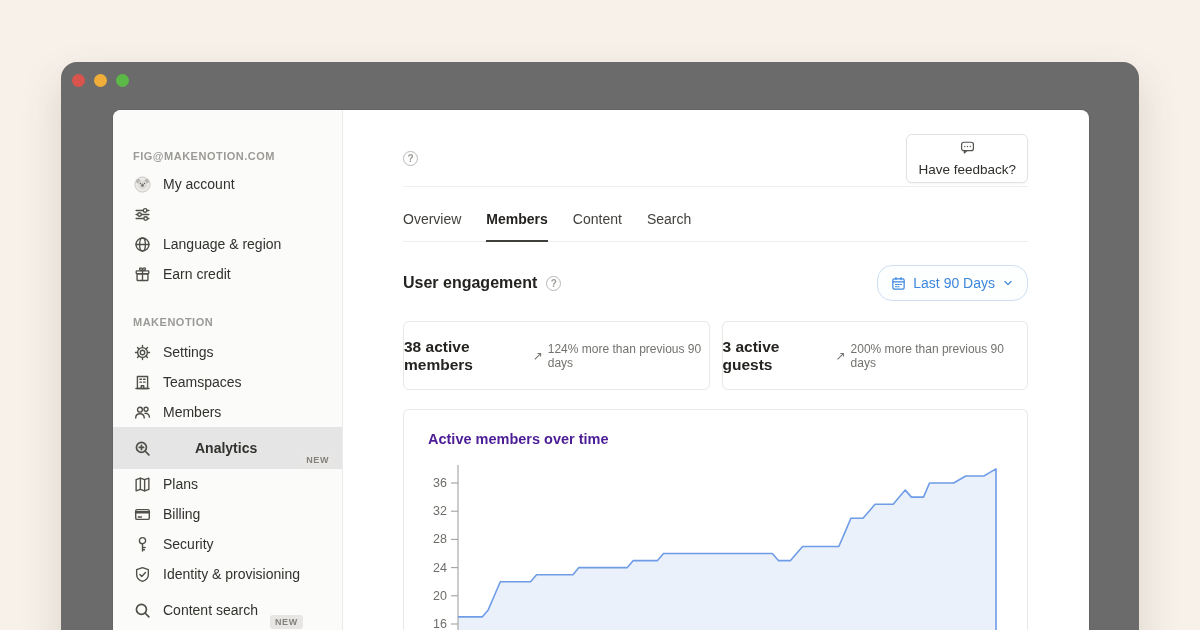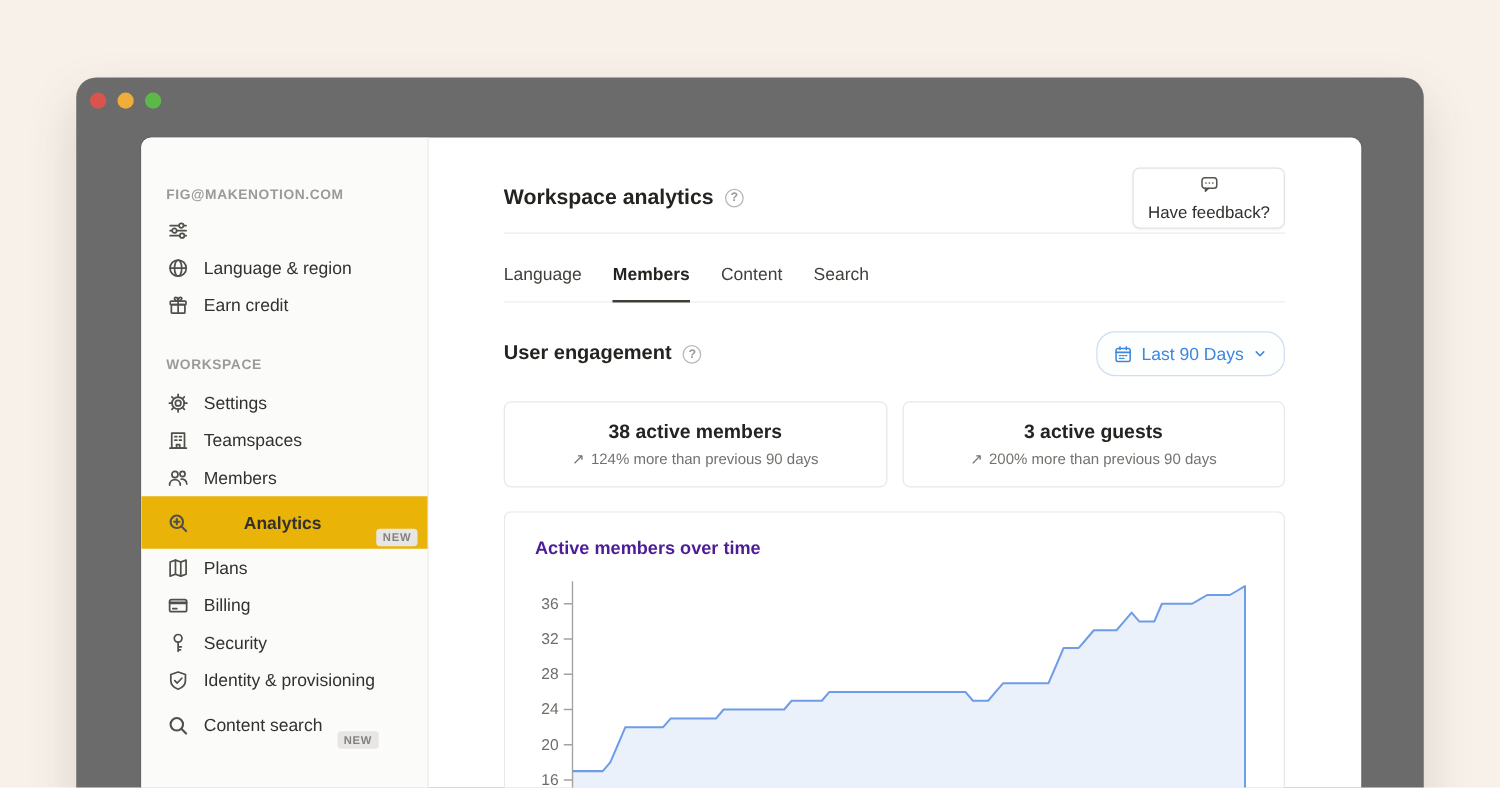--- a/index.html
+++ b/index.html
@@ -17,21 +17,21 @@
     box-shadow:0 0 0 1px rgba(0,0,0,.06); }
 
   
   .sidebar { width:230px; flex:0 0 230px; background:#fbfbfa; border-right:1px solid #ebebe9;
     padding-top:14px; color:#32312d; }
   .side-email { font-size:11px; font-weight:600; letter-spacing:.5px; color:#9b9a97;
     padding:0 12px 0 20px; line-height:14px;margin-top:25px; }
   .side-list { margin-top:6px; }
   .side-item { display:flex; align-items:center; gap:12px; padding:2px 12px 2px 20px;
     min-height:30px; font-size:14px; line-height:20px; cursor:pointer; }
-  .side-item.active { background:#eab308; font-weight:700;gap:44px; }
+  .side-item.active { background:#e5e5e5; font-weight:700;gap:44px; }
   .side-item .ic { width:18px; height:18px; flex:0 0 18px; display:flex; align-items:center;
     justify-content:center; color:#504f4a; }
   .side-item .ic svg { width:17px; height:17px; }
   .side-heading { font-size:11px; font-weight:600; letter-spacing:.5px; color:#9b9a97;
     padding:0 12px 0 20px; margin-top:26px; line-height:14px; }
   .side-list.ws { margin-top:8px; }
   .badge { font-size:9px; font-weight:700; letter-spacing:.6px; color:#83827e;
     background:#e7e6e4; border-radius:3px; padding:2px 5px; line-height:10px;margin-top:24px; }
 
   
@@ -56,21 +56,21 @@
   .section-row { margin-top:23px; display:flex; justify-content:space-between; }
   .section-title-wrap { display:flex; align-items:center; gap:9px; }
   .section-title { font-size:16px; font-weight:700; }
   .range-btn { display:flex; align-items:center; gap:7px; border:1px solid #cddff4;
     border-radius:15px; background:#fdfefe; padding:4px 13px; font-size:14px; font-weight:500;
     color:#3d87dd; font-family:inherit; cursor:pointer; height:36px; }
   .range-btn svg { width:15px; height:15px; }
 
   .cards { display:flex; gap:12px; margin-top:20px; }
   .stat-card { flex:1; border:1px solid #e9e8e5; border-radius:6px; height:69px;
-    display:flex; flex-direction:column; align-items:center; justify-content:center; gap:5px;
+    display:flex; flex-direction:row; align-items:center; justify-content:center; gap:5px;
     background:#fff; }
   .stat-value { font-size:15.5px; font-weight:700; color:#242320; }
   .stat-change { font-size:12px; color:#73726e; display:flex; align-items:center; gap:5px; }
   .trend-arrow { font-size:12px; color:#73726e; }
 
   .chart-card { margin-top:19px; border:1px solid #e9e8e5; border-radius:6px 6px 0 0;
     border-bottom:none; padding:19px 24px 0; height:232px; background:#fff; }
   .chart-title { font-size:14.5px; font-weight:700; color:#4c1d95; line-height:20px; }
   #chart-svg { display:block; margin-top:8px; }
 </style>
@@ -84,20 +84,34 @@
   <span class="tl-green"></span>
 </div>
 
 <div class="panel">
 
   <div class="sidebar">
     <div class="side-email">FIG@MAKENOTION.COM</div>
     <div class="side-list" id="account-list">
         <div class="side-item">
           <span class="ic">
+            <svg viewBox="0 0 18 18">
+              <circle cx="9" cy="9" r="8" fill="#eceae7" stroke="#c8c6c2" stroke-width="1"></circle>
+              <circle cx="4.6" cy="5.6" r="2.3" fill="#b9b6b1"></circle>
+              <circle cx="13.4" cy="5.6" r="2.3" fill="#b9b6b1"></circle>
+              <circle cx="9" cy="9.4" r="4.6" fill="#dddbd7"></circle>
+              <ellipse cx="9" cy="9.8" rx="1.5" ry="1.9" fill="#7e7c77"></ellipse>
+              <circle cx="6.8" cy="7.8" r=".7" fill="#55534f"></circle>
+              <circle cx="11.2" cy="7.8" r=".7" fill="#55534f"></circle>
+            </svg>
+          </span>
+          <span>My account</span>
+        </div>
+        <div class="side-item">
+          <span class="ic">
             <svg viewBox="0 0 16 16" fill="none" stroke="currentColor" stroke-width="1.3" stroke-linecap="round" stroke-linejoin="round">
               <path d="M2,4.2 H14 M2,8 H14 M2,11.8 H14"></path>
               <circle cx="10.4" cy="4.2" r="1.7" fill="#fbfbfa"></circle>
               <circle cx="5.2" cy="8" r="1.7" fill="#fbfbfa"></circle>
               <circle cx="11" cy="11.8" r="1.7" fill="#fbfbfa"></circle>
             </svg>
           </span>
         </div>
         <div class="side-item">
           <span class="ic">
@@ -114,21 +128,21 @@
             <svg viewBox="0 0 16 16" fill="none" stroke="currentColor" stroke-width="1.3" stroke-linecap="round" stroke-linejoin="round">
               <rect x="2.9" y="7.3" width="10.2" height="6.4" rx="0.8"></rect>
               <rect x="2.1" y="4.6" width="11.8" height="2.7" rx="0.6"></rect>
               <path d="M8,4.6 V13.7"></path>
               <path d="M8,4.4 C4.8,4.4 4.6,1.6 6.4,1.8 C7.6,1.9 8,3.4 8,4.4 C8,3.4 8.4,1.9 9.6,1.8 C11.4,1.6 11.2,4.4 8,4.4 Z"></path>
             </svg>
           </span>
           <span>Earn credit</span>
         </div>
       </div>
-    <div class="side-heading">WORKSPACE</div>
+    <div class="side-heading">MAKENOTION</div>
     <div class="side-list ws" id="workspace-list">
         <div class="side-item">
           <span class="ic">
             <svg viewBox="0 0 16 16" fill="none" stroke="currentColor" stroke-width="1.3" stroke-linecap="round" stroke-linejoin="round">
               <circle cx="8" cy="8" r="2.1"></circle>
               <circle cx="8" cy="8" r="4.6"></circle>
               <path d="M8,1.4 V3.4 M8,12.6 V14.6 M1.4,8 H3.4 M12.6,8 H14.6 M3.3,3.3 L4.7,4.7 M11.3,11.3 L12.7,12.7 M12.7,3.3 L11.3,4.7 M4.7,11.3 L3.3,12.7"></path>
             </svg>
           </span>
           <span>Settings</span>
@@ -210,39 +224,38 @@
           </span>
           <span>Content search</span>
           <span class="badge">NEW</span>
         </div>
       </div>
   </div>
 
   <div class="content">
     <div class="header-row">
       <div class="page-title-wrap">
-        <span class="page-title">Workspace analytics</span>
         <span class="help-icon">?</span>
       </div>
       <button class="feedback-btn">
         <svg viewBox="0 0 16 16" fill="none" stroke="currentColor" stroke-width="1.3" stroke-linecap="round" stroke-linejoin="round">
           <rect x="1.7" y="2.4" width="12.6" height="9" rx="2.4"></rect>
           <path d="M4.6,11.4 v2.4 l2.6,-2.4"></path>
           <circle cx="5.1" cy="6.9" r="0.7" fill="currentColor" stroke="none"></circle>
           <circle cx="8" cy="6.9" r="0.7" fill="currentColor" stroke="none"></circle>
           <circle cx="10.9" cy="6.9" r="0.7" fill="currentColor" stroke="none"></circle>
         </svg>
         <span>Have feedback?</span>
       </button>
     </div>
 
     <div class="divider"></div>
 
     <div class="tabs" id="tabs">
-        <div class="tab">Language</div>
+        <div class="tab">Overview</div>
         <div class="tab active">Members</div>
         <div class="tab">Content</div>
         <div class="tab">Search</div>
       </div>
 
     <div class="section-row">
       <div class="section-title-wrap">
         <span class="section-title">User engagement</span>
         <span class="help-icon">?</span>
       </div>

